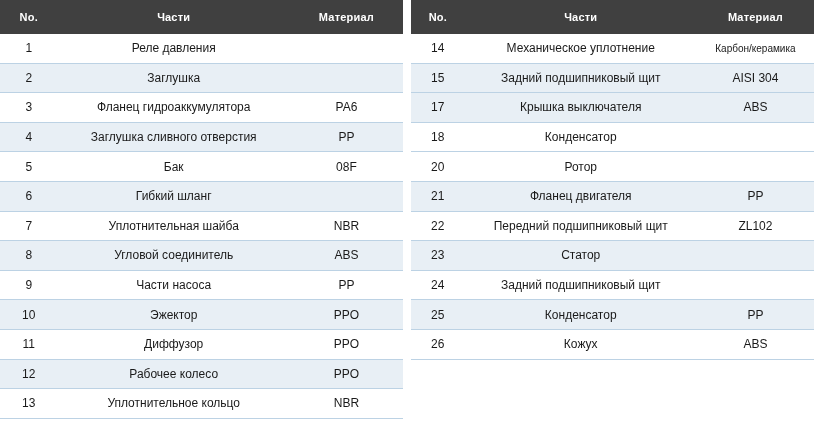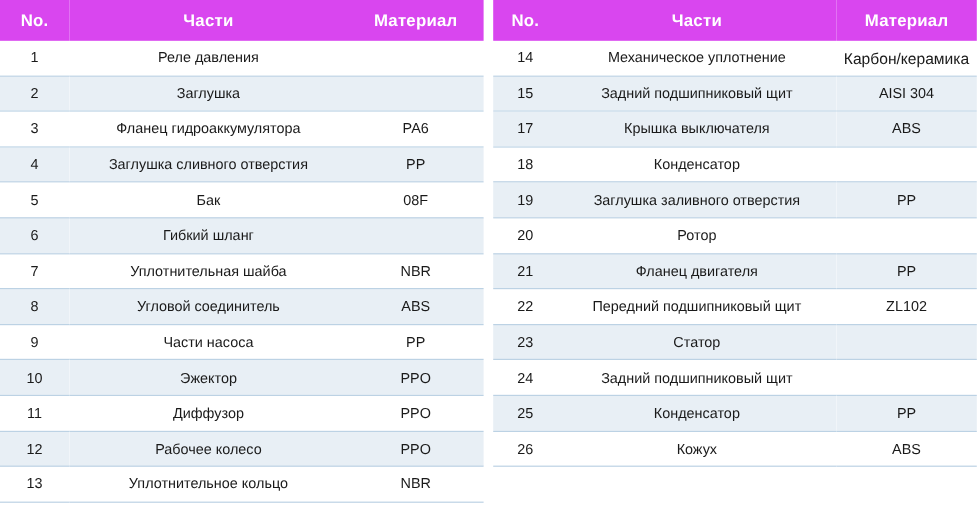--- a/index.html
+++ b/index.html
@@ -24,23 +24,23 @@
     box-sizing: border-box;
   }
   .table-block.left { padding-right: 4px; }
   .table-block.right { padding-left: 4px; }
   table {
     border-collapse: collapse;
     width: 100%;
     table-layout: fixed;
   }
   thead th {
-    background: #d946ef;
+    background: #404040;
     color: #ffffff;
-    font-size: 14px;
+    font-size: 11px;
     font-weight: bold;
     height: 32px;
     text-align: center;
     border: none;
     letter-spacing: 0.2px;
   }
   tbody td {
     height: 28.6px;
     font-size: 12px;
     color: #1a1a1a;
@@ -55,21 +55,21 @@
   }
   tbody tr.plain td {
     background: #ffffff;
   }
   .col-no { width: 14%; }
   .col-part { width: 58%; }
   .col-mat { width: 28%; }
   .col-no-r { width: 13%; }
   .col-part-r { width: 58%; }
   .col-mat-r { width: 29%; }
-  .mat-small { font-size: 13px; }
+  .mat-small { font-size: 10px; }
 </style>
 </head>
 <body>
 
 <div class="wrap">
 
   <div class="table-block left">
     <table>
       <thead>
         <tr>
@@ -171,25 +171,20 @@
         <tr class="alt">
           <td>17</td>
           <td>Крышка выключателя</td>
           <td>ABS</td>
         </tr>
         <tr class="plain">
           <td>18</td>
           <td>Конденсатор</td>
           <td></td>
         </tr>
-        <tr class="alt">
-          <td>19</td>
-          <td>Заглушка заливного отверстия</td>
-          <td>PP</td>
-        </tr>
         <tr class="plain">
           <td>20</td>
           <td>Ротор</td>
           <td></td>
         </tr>
         <tr class="alt">
           <td>21</td>
           <td>Фланец двигателя</td>
           <td>PP</td>
         </tr>

